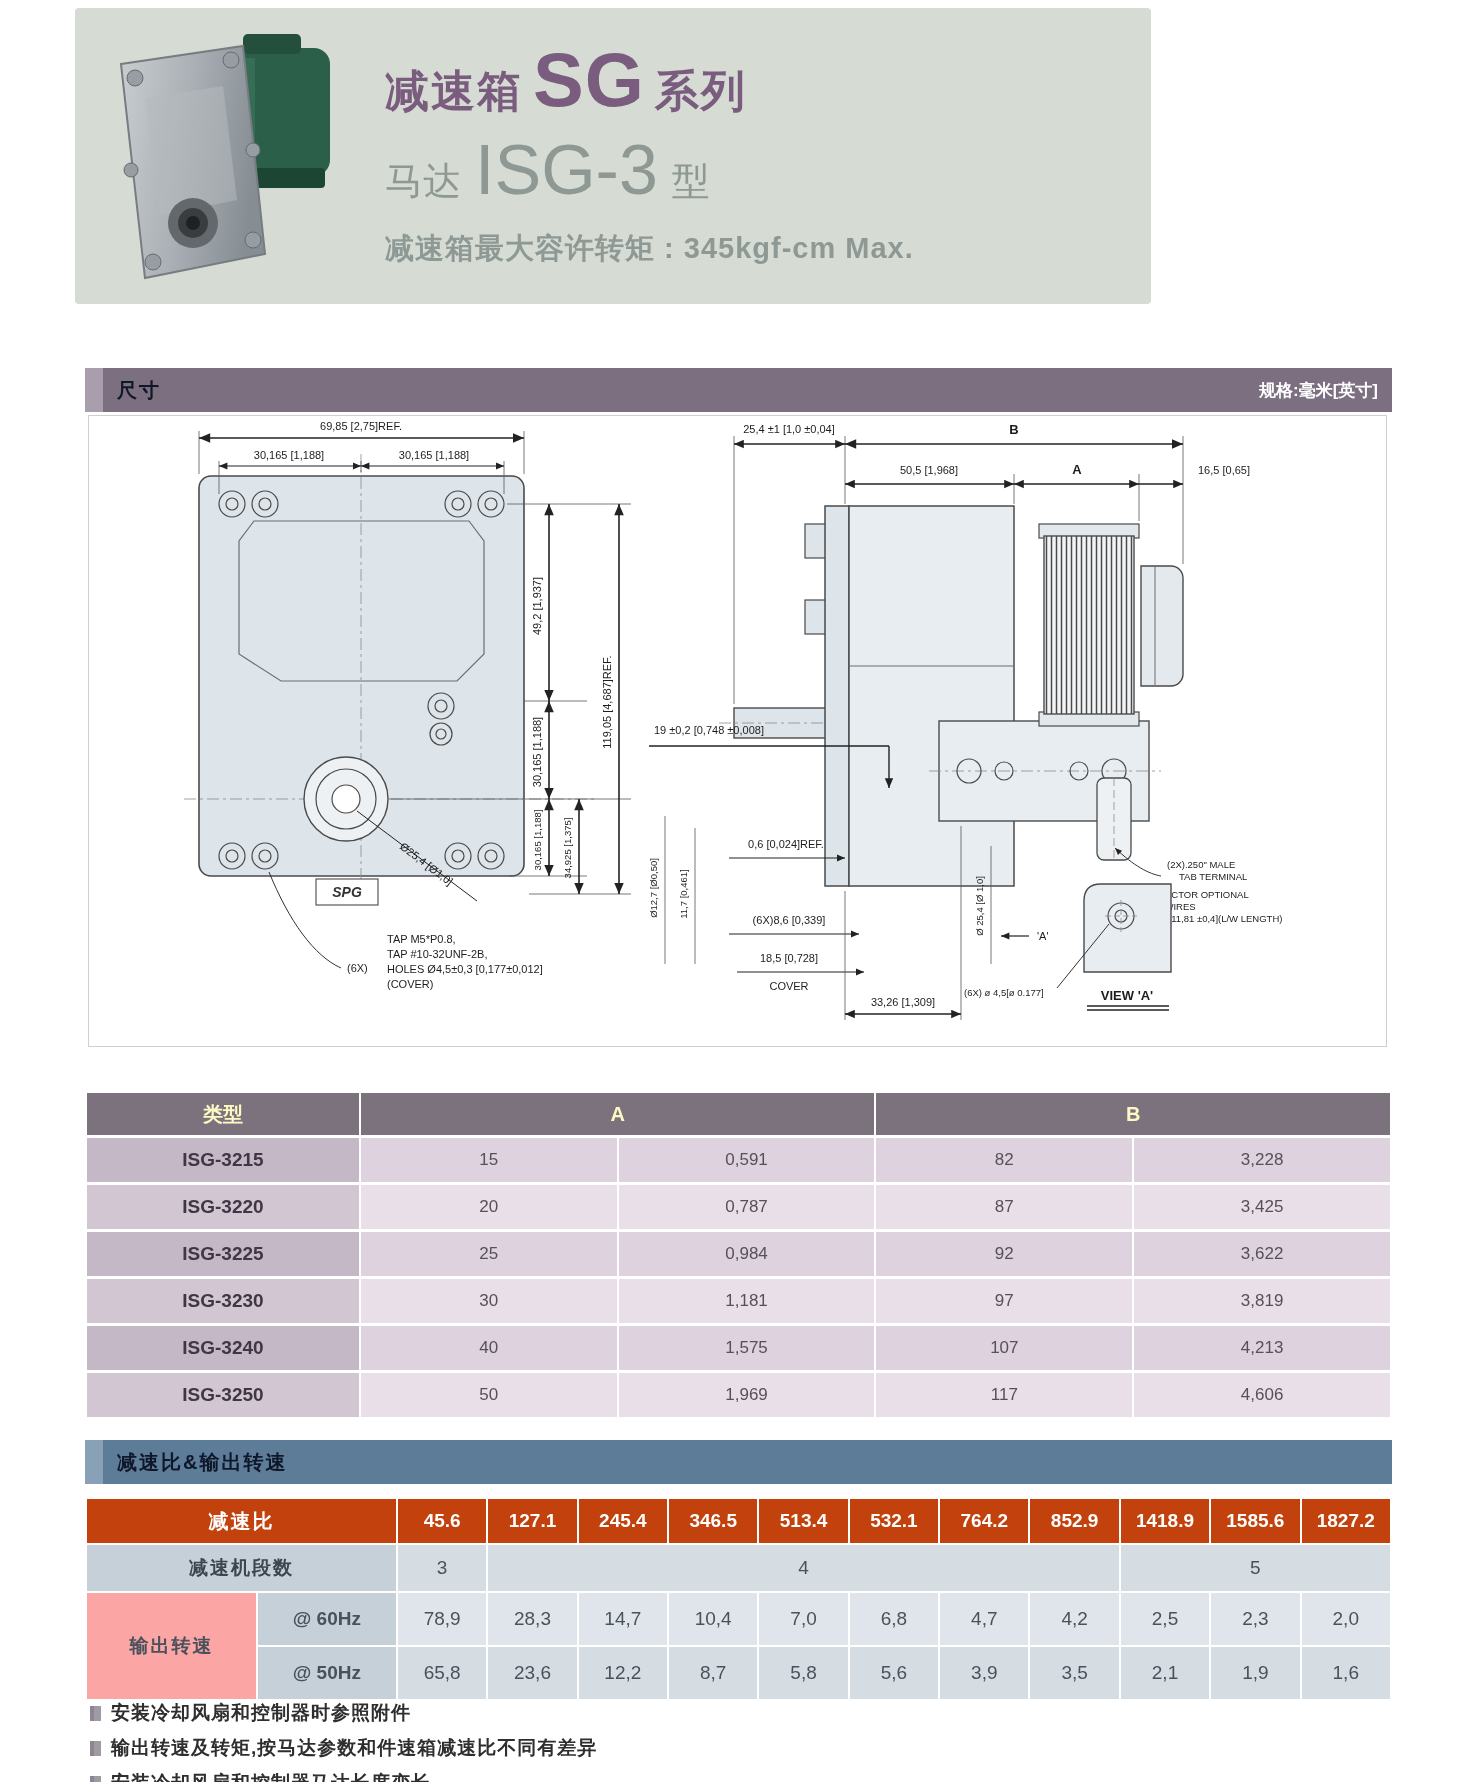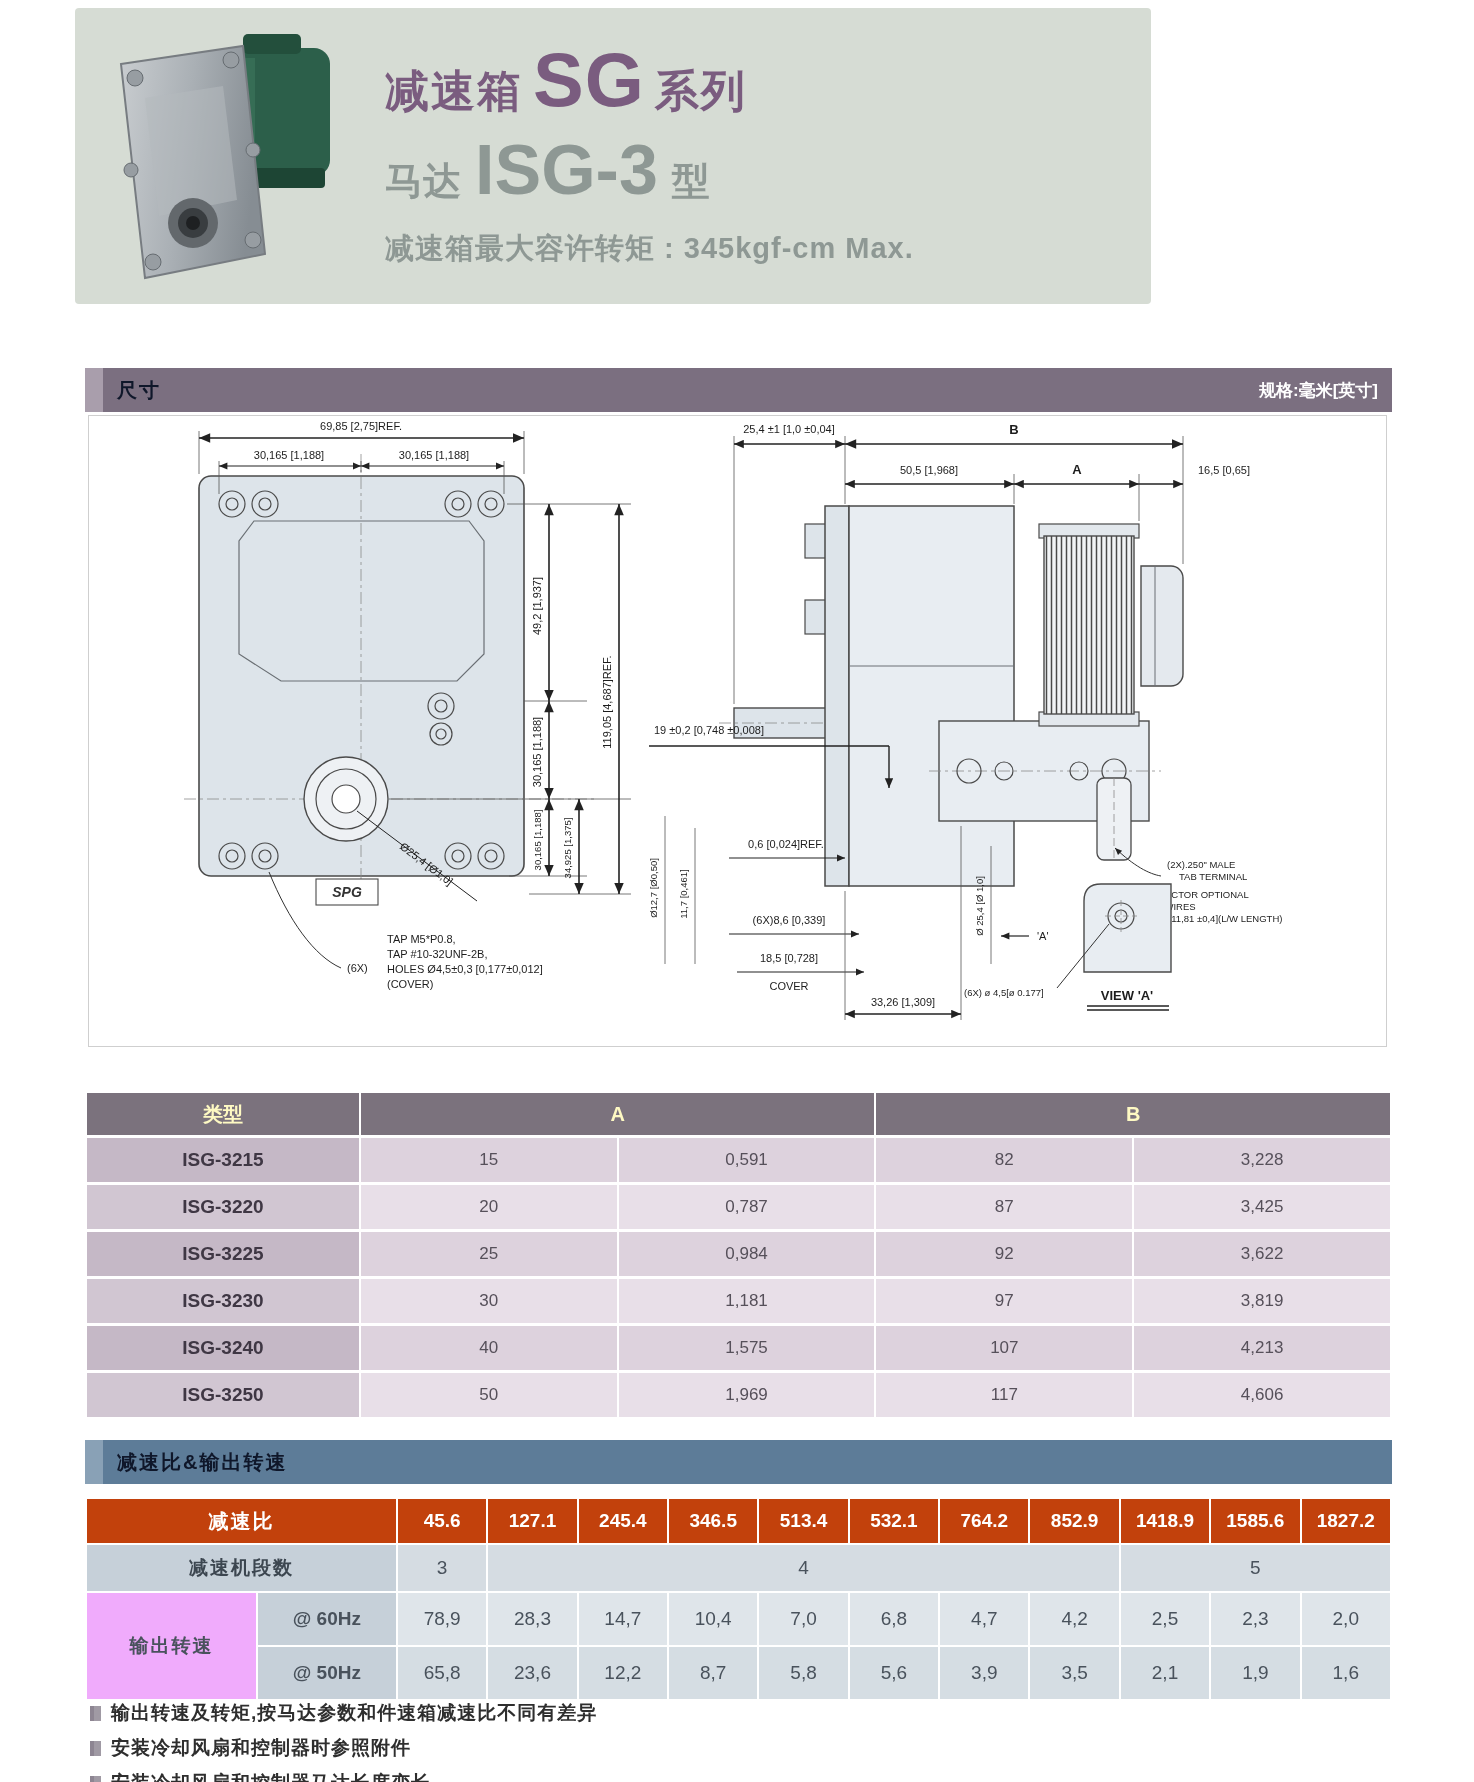--- a/index.html
+++ b/index.html
@@ -8,21 +8,21 @@
 
   
   .header-block{position:absolute;left:75px;top:8px;width:1076px;height:296px;
     background:#d6dcd4;border-radius:4px;}
   .photo{position:absolute;left:18px;top:10px;width:250px;height:276px;}
   .titles{position:absolute;left:310px;top:38px;width:590px;}
   .t1{display:flex;align-items:baseline;color:#7a5c7f;font-weight:bold;}
   .t1 .pre{font-size:44px;letter-spacing:2px;}
   .t1 .big{font-size:76px;letter-spacing:1px;margin:0 10px;line-height:0.9;}
   .t1 .suf{font-size:44px;letter-spacing:2px;}
-  .t2{display:flex;align-items:baseline;color:#8e9894;font-weight:bold;margin-top:18px;}
+  .t2{display:flex;align-items:baseline;color:#8e9894;font-weight:normal;margin-top:18px;}
   .t2 .pre{font-size:38px;}
   .t2 .big{font-size:70px;margin:0 14px;line-height:0.9;}
   .t2 .suf{font-size:38px;}
   .t3{margin-top:22px;color:#8e9894;font-weight:bold;font-size:29px;letter-spacing:1px;}
 
   
   .bar{position:absolute;left:85px;width:1307px;height:44px;display:flex;align-items:center;}
   .bar .accent{width:18px;height:100%;flex:0 0 auto;}
   .bar .bar-title{color:#0f172a;font-weight:bold;font-size:20px;padding-left:14px;letter-spacing:2px;}
   .bar .bar-right{margin-left:auto;color:#fff;font-weight:bold;font-size:17px;padding-right:14px;}
@@ -52,21 +52,21 @@
   
   .ratio-table{position:absolute;left:85px;top:1497px;width:1307px;
     border-collapse:separate;border-spacing:2px 2px;table-layout:fixed;}
   .ratio-table th{background:#c2410c;color:#fff;font-weight:bold;font-size:19px;height:42px;}
   .ratio-table th.lbl{font-size:20px;letter-spacing:2px;}
   .ratio-table td{text-align:center;vertical-align:middle;font-size:19px;color:#49525c;}
   .stage-row td{height:44px;}
   .stage-row .s-lbl{background:#c6d0d9;font-weight:bold;color:#3c4650;letter-spacing:2px;}
   .stage-row .s-val{background:#d5dce2;}
   .out-row td{height:50px;margin-left:32px;}
-  .out-lbl{background:#f0abfc;font-weight:bold;color:#37414b;font-size:20px;letter-spacing:2px;}
+  .out-lbl{background:#fca5a5;font-weight:bold;color:#37414b;font-size:20px;letter-spacing:2px;}
   .freq{background:#c6d0d9;font-weight:bold;color:#3c4650;}
   .out-row-1 .ov{background:#dfe5ea;}
   .out-row-2 .ov{background:#d5dde3;}
 
   
   .notes{position:absolute;left:90px;top:1700px;}
   .note{display:flex;align-items:center;margin-bottom:9px;}
   .note .bullet{width:11px;height:15px;background:#a09aa4;border-left:4px solid #8d8592;
     box-sizing:border-box;margin-right:10px;flex:0 0 auto;}
   .note .note-text{font-size:19px;font-weight:bold;color:#2e2e2e;letter-spacing:1px;}
@@ -444,25 +444,25 @@
         <td class="ov">2,1</td>
         <td class="ov">1,9</td>
         <td class="ov">1,6</td>
       </tr>
     </tbody>
   </table>
 
   <div class="notes">
     <div class="note">
       <span class="bullet"></span>
-      <span class="note-text">输出转速及转矩,按马达参数和件速箱减速比不同有差异</span>
+      <span class="note-text">安装冷却风扇和控制器时参照附件</span>
     </div>
     <div class="note">
       <span class="bullet"></span>
-      <span class="note-text">安装冷却风扇和控制器时参照附件</span>
+      <span class="note-text">输出转速及转矩,按马达参数和件速箱减速比不同有差异</span>
     </div>
     <div class="note">
       <span class="bullet"></span>
       <span class="note-text">安装冷却风扇和控制器马达长度变长</span>
     </div>
   </div>
 
 </div>
 
 </body></html>

